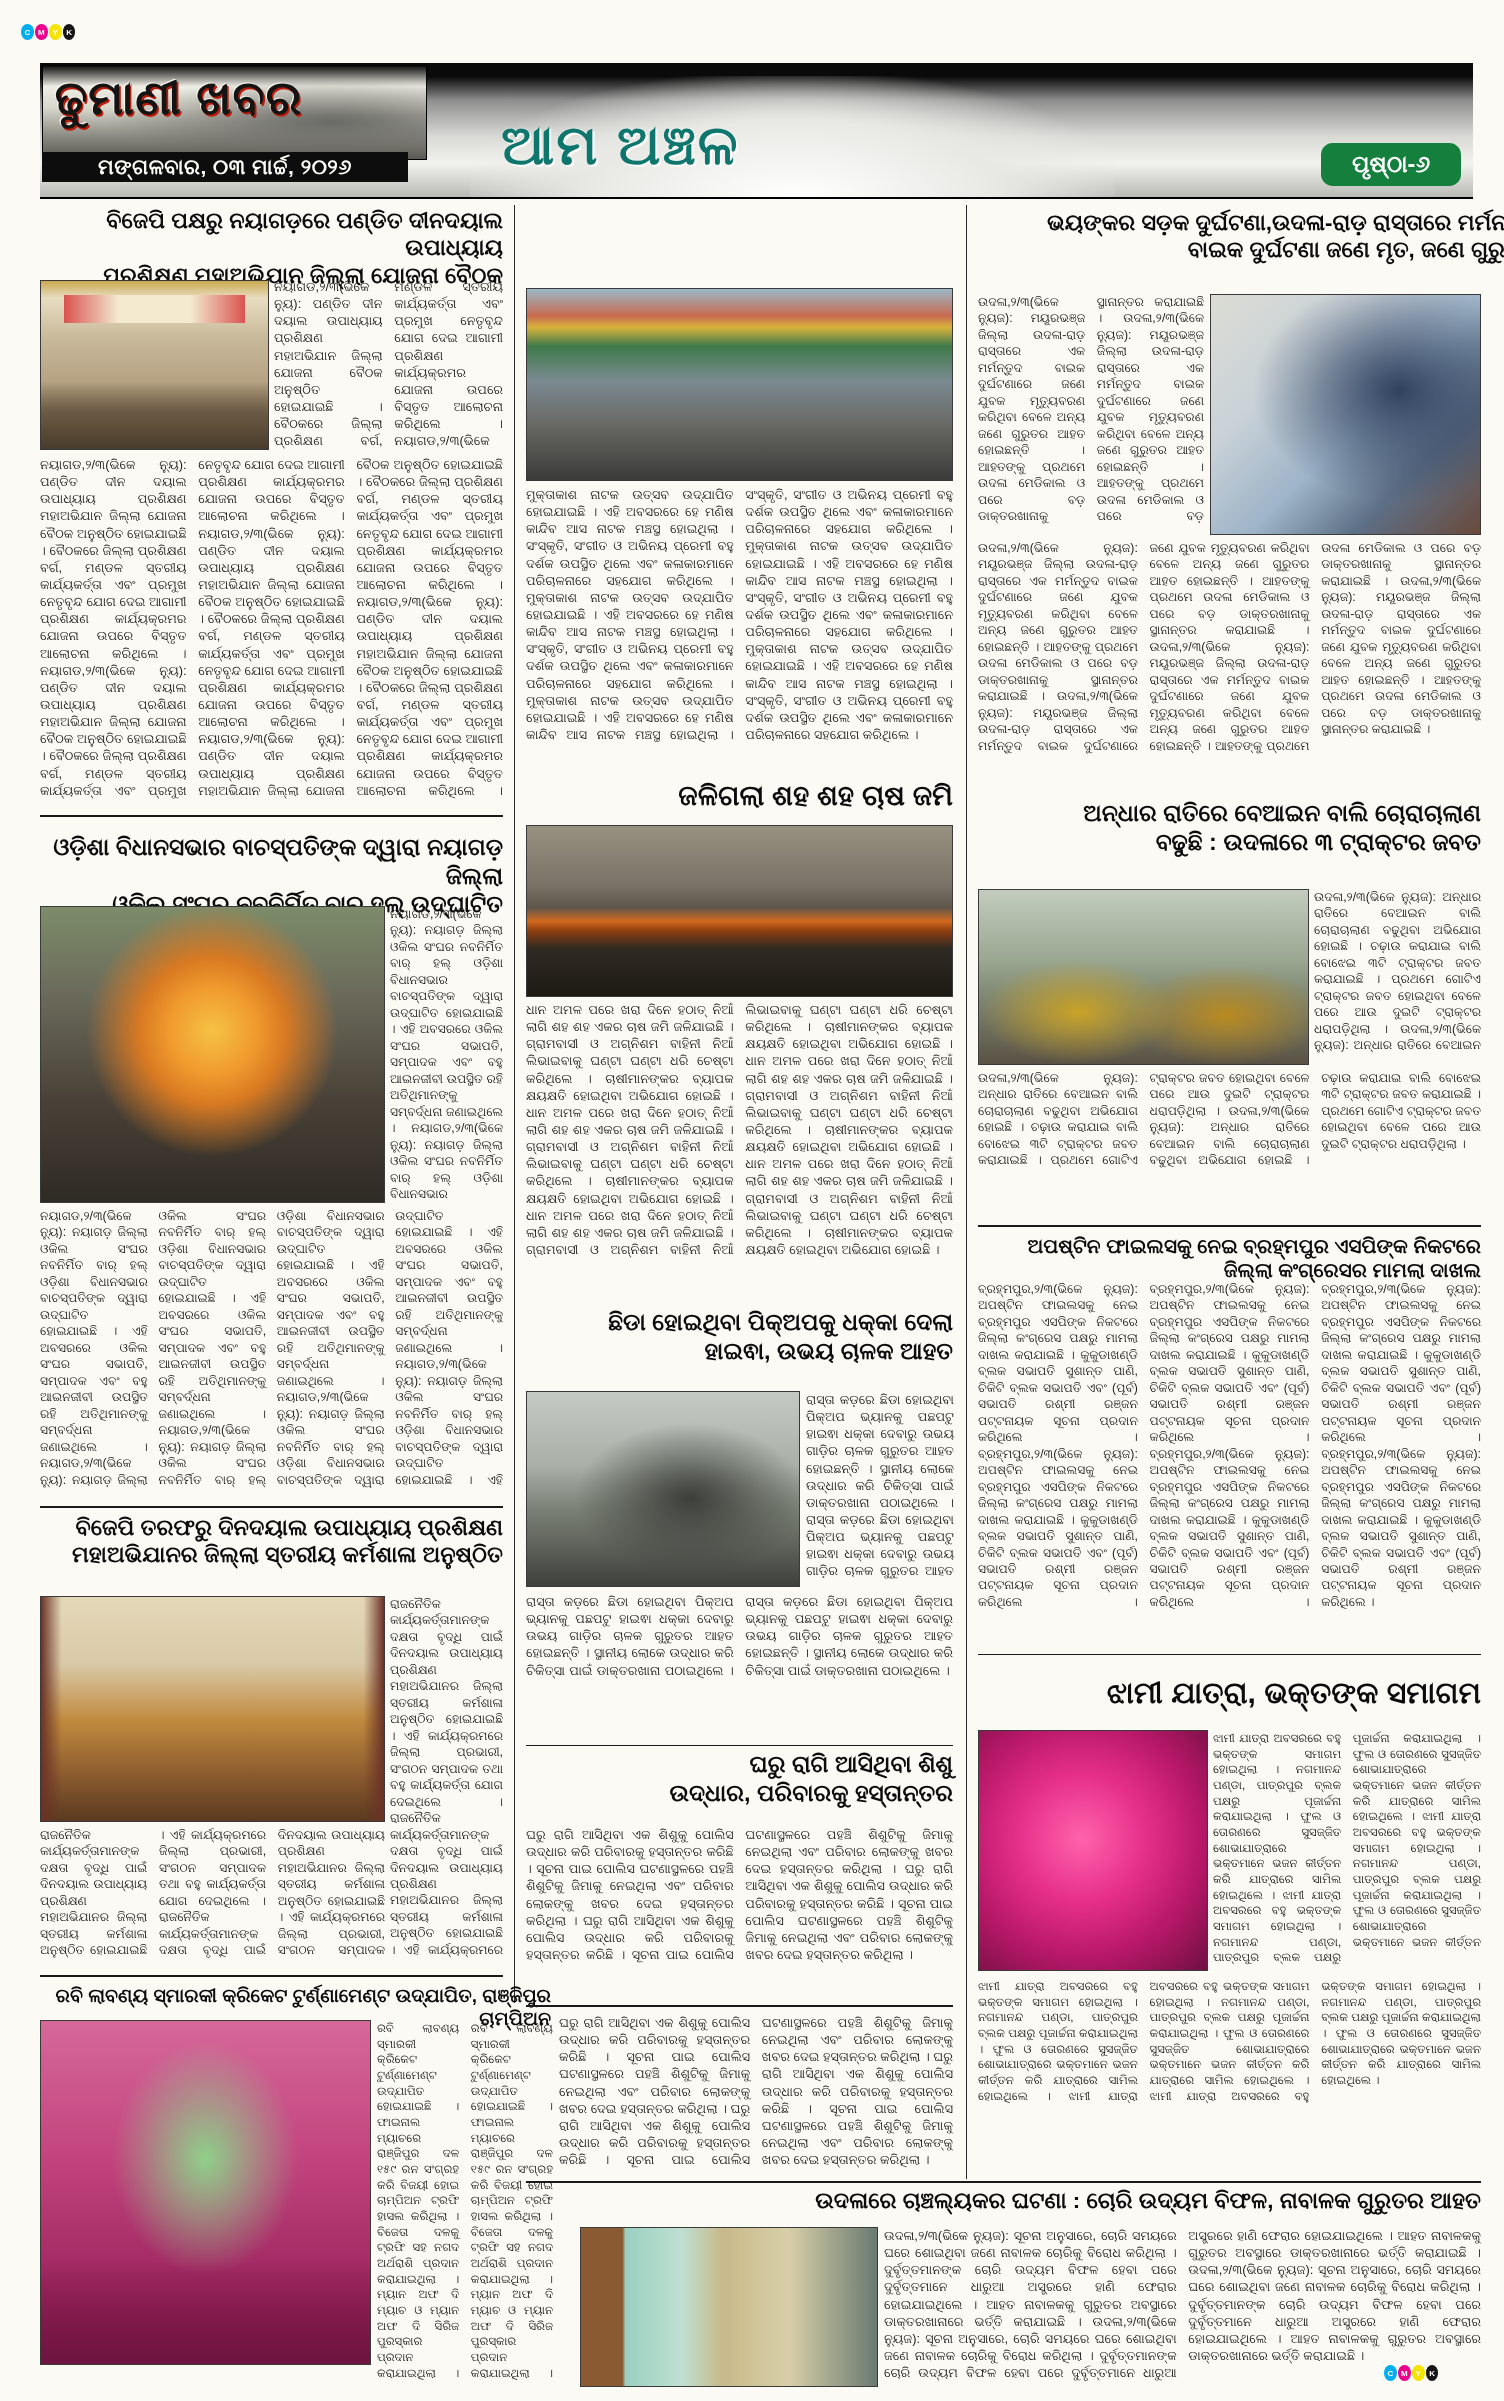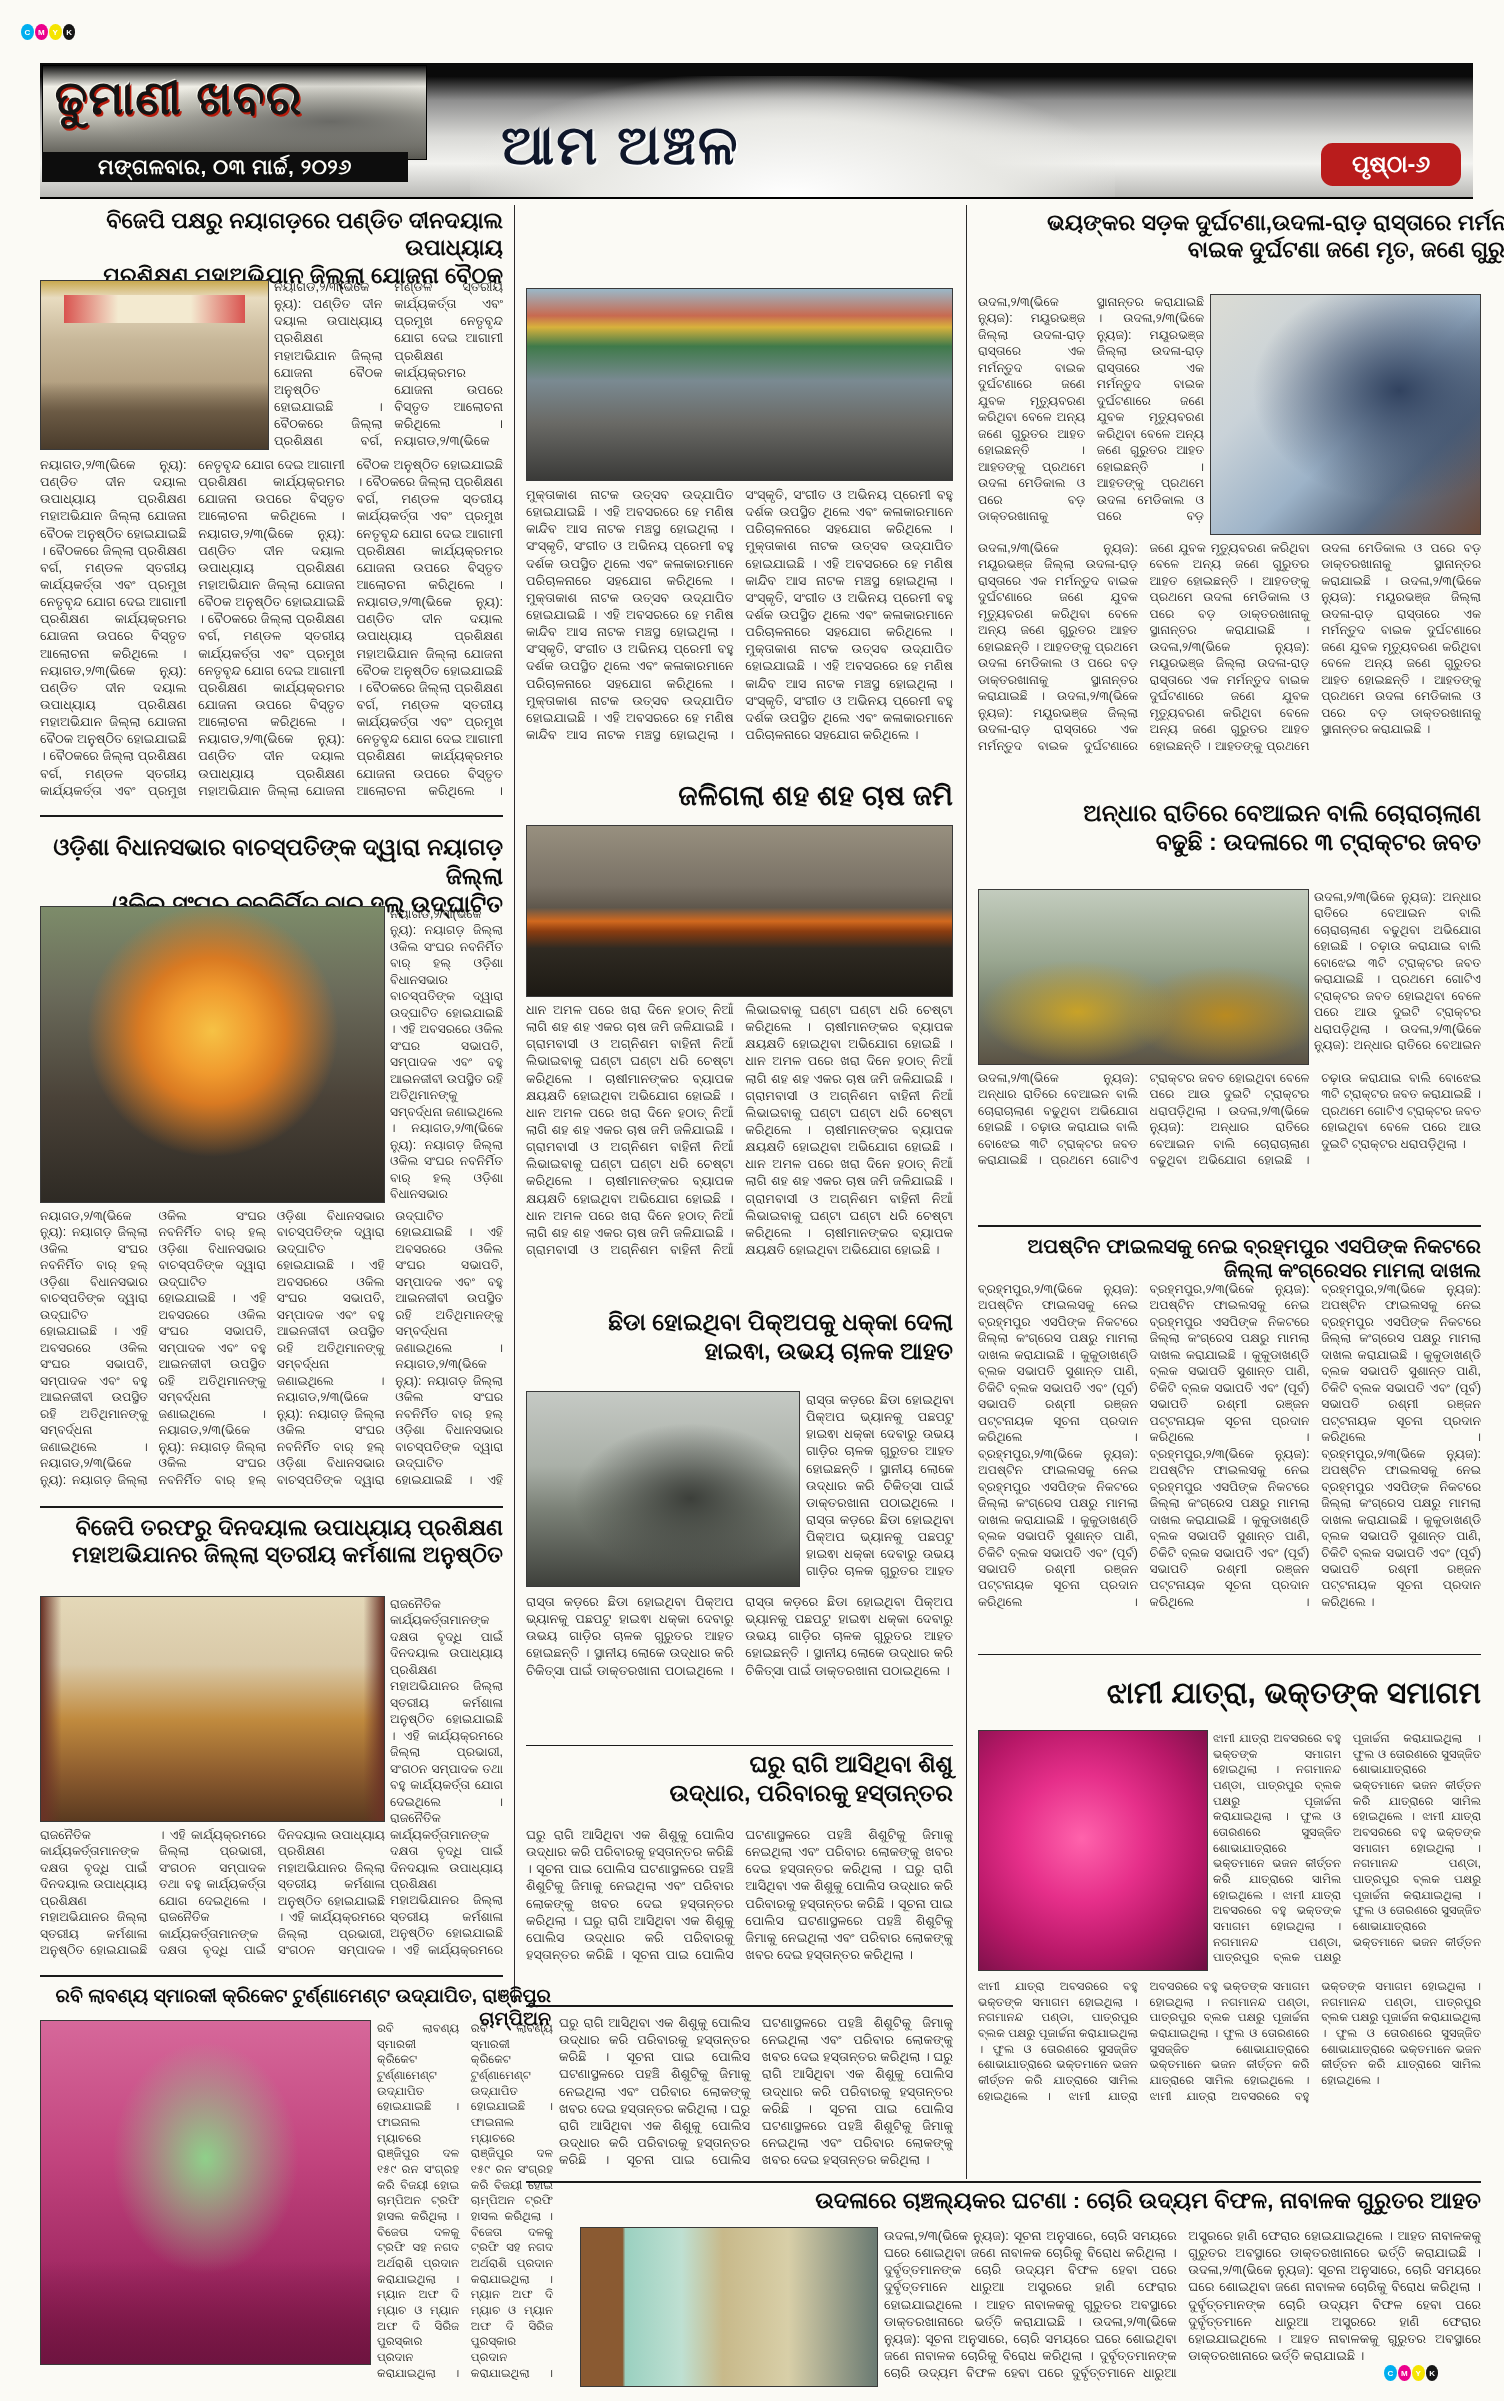--- a/index.html
+++ b/index.html
@@ -15,23 +15,23 @@
   .hdr-sky{position:absolute;left:30%;top:10%;width:45%;height:90%;
     background:radial-gradient(ellipse at 50% 100%,#ffffff 0%,#e8e8e4 45%,rgba(150,150,150,.0) 75%);}
   .masthead-box{background:
     radial-gradient(ellipse at 75% 60%,#6a6a66 0%,rgba(0,0,0,0) 55%),
     linear-gradient(180deg,#101010 0%,#efeee6 22%,#d8d7cc 45%,#8d8c84 75%,#585750 100%);
     border:0.5px solid #000;display:flex;align-items:flex-start;padding:7.5px 5.3px 0 11.7px;}
   .masthead-text{font-size:47px;font-weight:800;letter-spacing:1.1px;color:#141414;
     text-shadow:1.6px 1.6px 0 #b81c0c, -1.1px -1.1px 0 #f5f2e8;line-height:1;}
   .date-bar{background:#0d0d0d;color:#fdfdf8;display:flex;align-items:center;justify-content:center;
     font-size:21px;font-weight:700;letter-spacing:0.5px;}
-  .section-title{font-size:55px;font-weight:800;color:#0f172a;letter-spacing:2.1px;
+  .section-title{font-size:55px;font-weight:800;color:#0f766e;letter-spacing:2.1px;
     text-shadow:0 0 1.6px #ffffff,2.1px 2.1px 0 rgba(255,255,255,.85);white-space:nowrap;}
-  .page-badge{background:#b91c1c;color:#fff;border-radius:11.7px;display:flex;align-items:center;justify-content:center;
+  .page-badge{background:#15803d;color:#fff;border-radius:11.7px;display:flex;align-items:center;justify-content:center;
     font-size:23.4px;font-weight:700;}
   
   .head{font-weight:800;text-align:right;color:#0c0c0c;line-height:1.22;}
   .h42{font-size:22.4px;} .h44{font-size:23.4px;} .h52{font-size:28px;}
   .h38{font-size:20px;} .h36{font-size:19px;} .h56{font-size:30px;}
   
   .btxt{font-size:12.8px;line-height:1.34;text-align:justify;color:#1d1d1b;overflow:hidden;
     word-break:break-word;}
   .c1{column-count:1;column-gap:11.7px;} .c2{column-count:2;column-gap:11.7px;}
   .c3{column-count:3;column-gap:11.7px;} .c4{column-count:4;column-gap:10.7px;}

